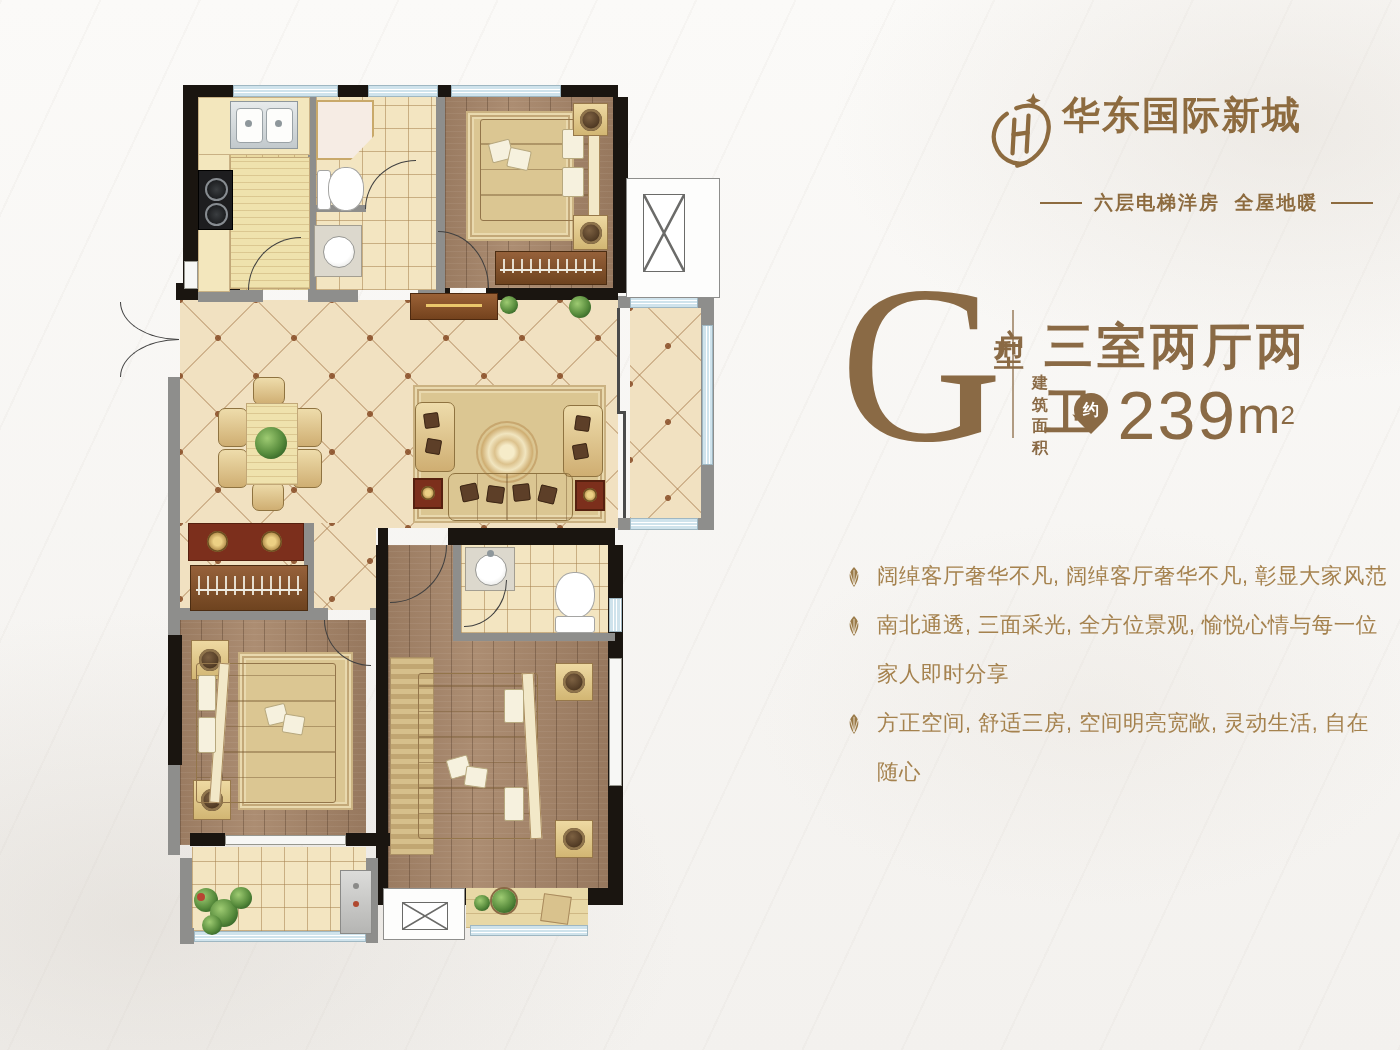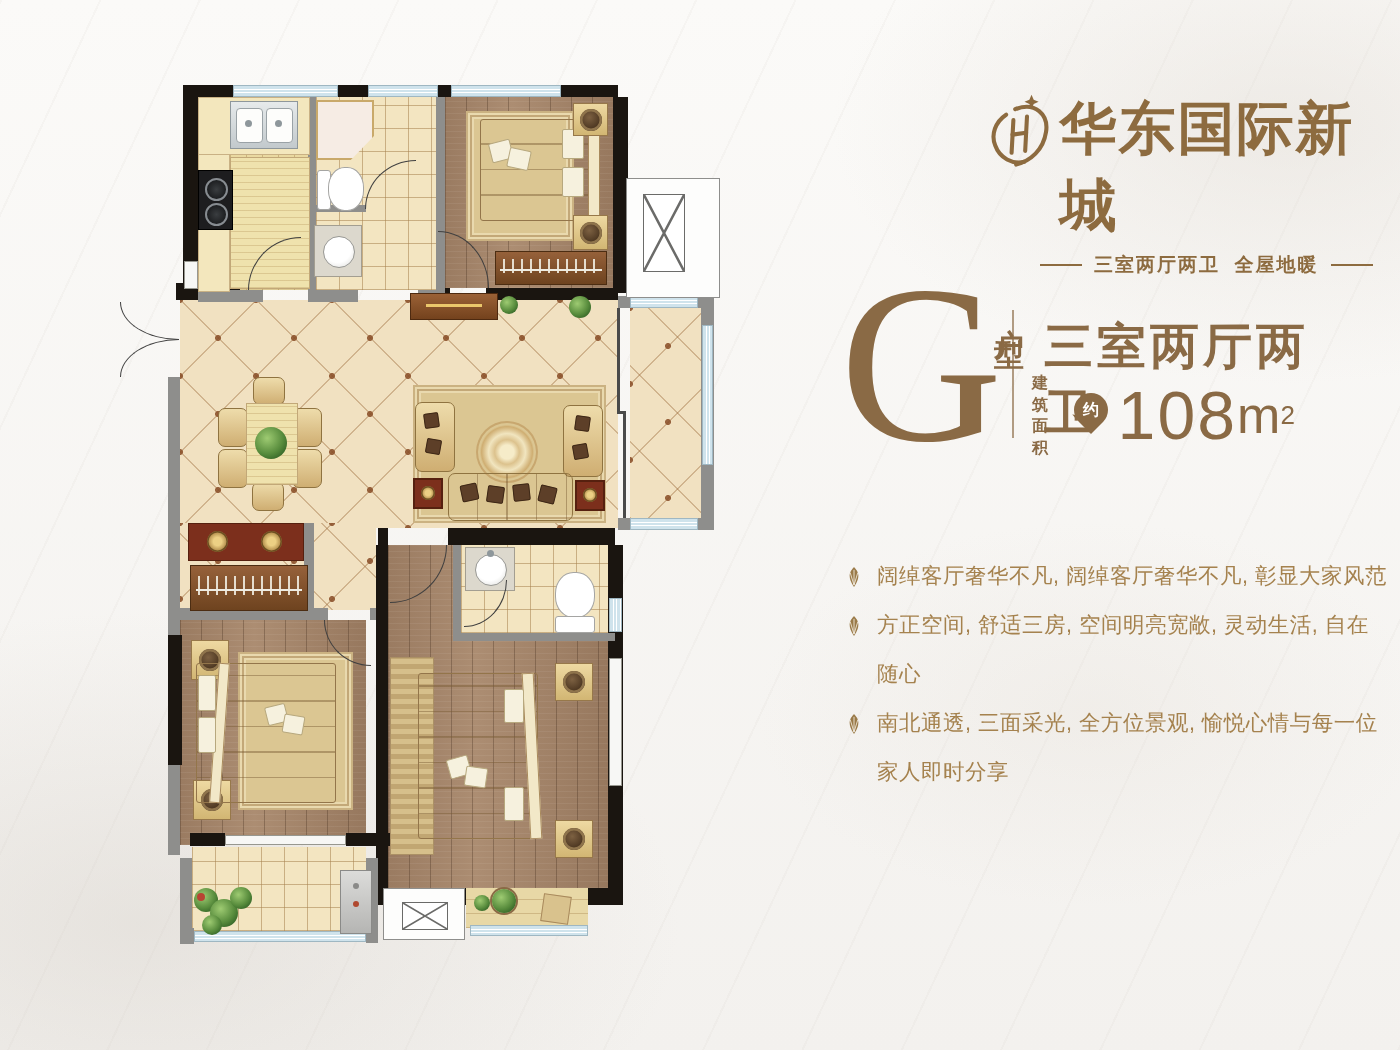--- a/index.html
+++ b/index.html
@@ -79,21 +79,21 @@
   .acplat{background:#fdfdfc;border:1.5px solid #8e8e8c;}
   .xbox{position:absolute;background:#fff;border:1.5px solid #6b6b69;}
   .xbox svg{position:absolute;left:0;top:0;width:100%;height:100%;}
   .slide{background:#4a4a4a;}
   .heater{background:linear-gradient(#dcdcda,#b5b5b3);border:1px solid #8a8a88;}
   .hdot{position:absolute;left:50%;transform:translateX(-50%);width:6px;height:6px;border-radius:50%;background:#8a8a88;}
   .medal{border-radius:50%;background:radial-gradient(circle,#f6ecc9 16%,#dcc28d 28%,#f1e5bf 42%,#cfae72 58%,rgba(0,0,0,0) 62%);box-shadow:0 0 0 2px #c8a76f inset;}
   
   .brand{position:absolute;left:988px;top:90px;}
   .brand-row{display:flex;align-items:flex-start;}
-  .brand-title{font-family:Liberation Sans, sans-serif;font-size:57px;font-weight:700;color:#8d6b3f;letter-spacing:2px;line-height:1.35;}
+  .brand-title{font-family:Liberation Serif, serif;font-size:38px;font-weight:700;color:#8d6b3f;letter-spacing:2px;line-height:1.35;}
   .tagline-row{display:flex;align-items:center;gap:12px;margin-top:8px;margin-left:52px;}
   .dash{width:42px;height:2px;background:#8d6b3f;}
   .tagline{font-size:19px;font-weight:700;color:#8d6b3f;letter-spacing:2px;white-space:pre;}
   .unit{position:absolute;left:840px;top:252px;width:520px;height:220px;}
   .g-letter{position:absolute;left:0;top:0;font-family:"Liberation Serif","DejaVu Serif",serif;font-size:225px;line-height:1;color:#8a6a45;}
   .g-label{position:absolute;left:148px;top:52px;writing-mode:vertical-rl;font-size:30px;letter-spacing:12px;color:#8a6a45;font-weight:700;font-family:"Liberation Serif","DejaVu Serif",serif;}
   .vdivider{position:absolute;left:158px;top:58px;width:2px;height:128px;background:#8a6a45;opacity:.65;}
   .layout-line{position:absolute;left:204px;top:62px;font-size:49px;color:#8a6a45;font-weight:700;letter-spacing:4px;}
   .area-row{position:absolute;left:192px;top:120px;display:flex;align-items:center;}
   .area-label{width:2.1em;font-size:16px;line-height:1.35;letter-spacing:2px;color:#8a6a45;font-weight:700;word-break:break-all;}
@@ -352,59 +352,59 @@
           <path d="M28 30 L26 66"></path>
           <path d="M43 26 L41 64"></path>
           <path d="M27 46 L42 44"></path>
         </g>
         <path d="M48 2 l2.4 5.4 5.4 2.4 -5.4 2.4 -2.4 5.4 -2.4 -5.4 -5.4 -2.4 5.4 -2.4 z" fill="#8d6b3f"></path>
       </svg>
       <div class="brand-title">华东国际新城</div>
     </div>
     <div class="tagline-row">
       <div class="dash"></div>
-      <span class="tagline">三室两厅两卫  全屋地暖</span>
+      <span class="tagline">六层电梯洋房  全屋地暖</span>
       <div class="dash"></div>
     </div>
   </div>
 
   <div class="unit">
     <div class="g-letter">G</div>
     <div class="g-label">户型</div>
     <div class="vdivider" style="left:172px"></div>
     <div class="layout-line">三室两厅两卫</div>
     <div class="area-row">
       <div class="area-label">建筑面积</div>
       <div class="pin">
           <span>约</span>
         </div>
-      <span class="area-value">108</span>
+      <span class="area-value">239</span>
       <span class="area-unit">m</span>
       <span class="area-sup">2</span>
     </div>
   </div>
 
   <ul class="features">
     <li>
       <svg class="f-ico" width="18" height="20" viewBox="0 0 18 21">
         <path d="M9 0 C13.5 5 16.5 9.5 9 21 C1.5 9.5 4.5 5 9 0 Z" fill="#9a7a48"></path>
         <path d="M9 19 L9 3 M9 19 L5 6 M9 19 L13 6" stroke="#f3ece0" stroke-width="0.9" fill="none"></path>
       </svg>
       <span class="f-text">阔绰客厅奢华不凡, 阔绰客厅奢华不凡, 彰显大家风范</span>
     </li>
     <li>
       <svg class="f-ico" width="18" height="20" viewBox="0 0 18 21">
         <path d="M9 0 C13.5 5 16.5 9.5 9 21 C1.5 9.5 4.5 5 9 0 Z" fill="#9a7a48"></path>
         <path d="M9 19 L9 3 M9 19 L5 6 M9 19 L13 6" stroke="#f3ece0" stroke-width="0.9" fill="none"></path>
       </svg>
-      <span class="f-text">方正空间, 舒适三房, 空间明亮宽敞, 灵动生活, 自在随心</span>
+      <span class="f-text">南北通透, 三面采光, 全方位景观, 愉悦心情与每一位家人即时分享</span>
     </li>
     <li>
       <svg class="f-ico" width="18" height="20" viewBox="0 0 18 21">
         <path d="M9 0 C13.5 5 16.5 9.5 9 21 C1.5 9.5 4.5 5 9 0 Z" fill="#9a7a48"></path>
         <path d="M9 19 L9 3 M9 19 L5 6 M9 19 L13 6" stroke="#f3ece0" stroke-width="0.9" fill="none"></path>
       </svg>
-      <span class="f-text">南北通透, 三面采光, 全方位景观, 愉悦心情与每一位家人即时分享</span>
+      <span class="f-text">方正空间, 舒适三房, 空间明亮宽敞, 灵动生活, 自在随心</span>
     </li>
   </ul>
 
 
 </div>
 
 </body></html>

